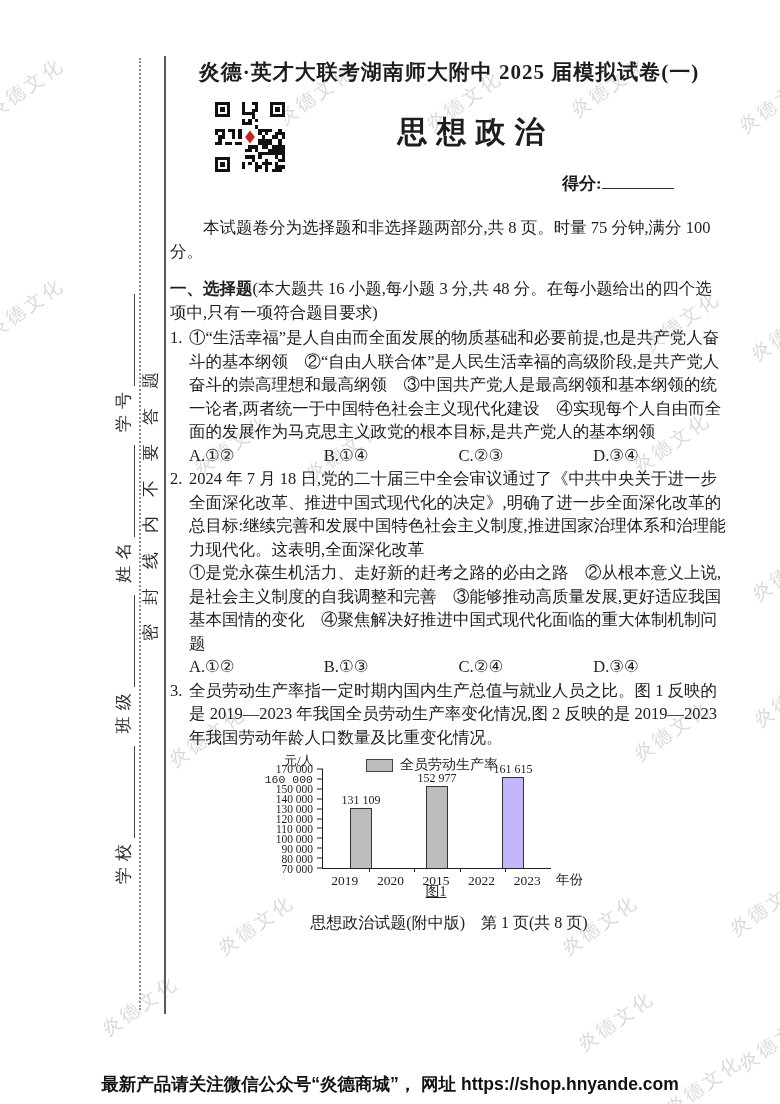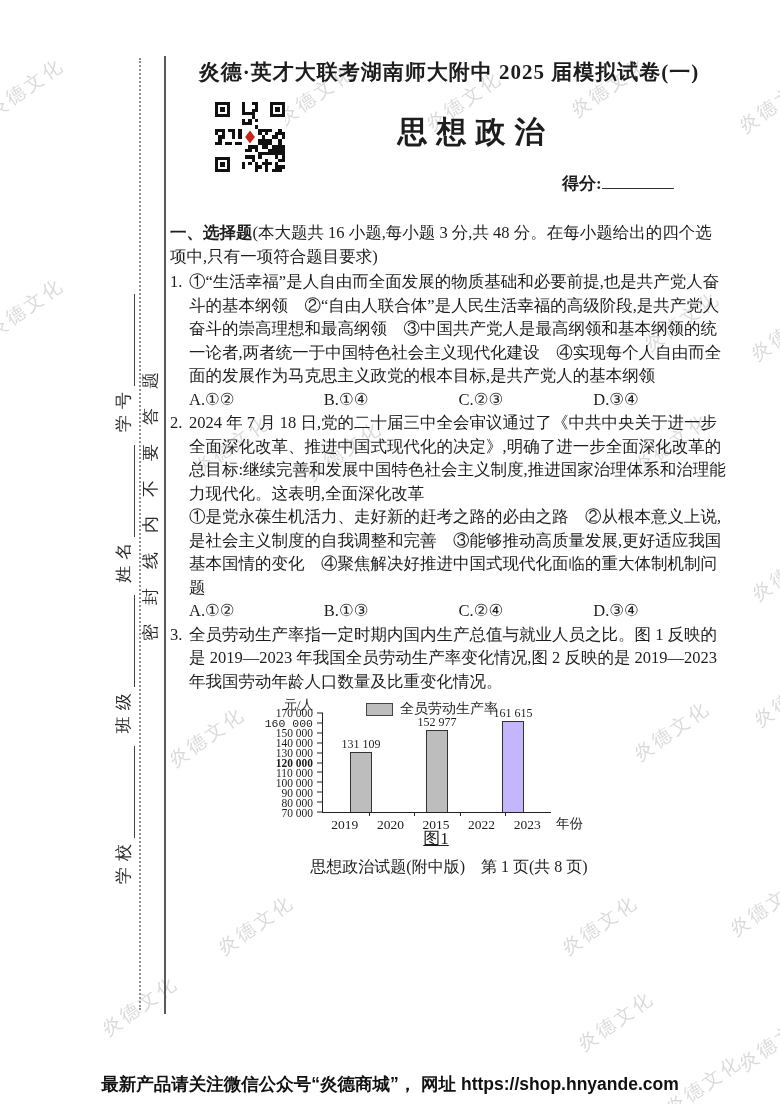--- a/index.html
+++ b/index.html
@@ -54,21 +54,21 @@
   .ymark{position:absolute;left:-6px;width:6px;border-top:1px solid #222;transform:translateY(50%);}
   .xmark{position:absolute;top:100%;height:4px;border-left:1px solid #222;}
   #bars{display:flex;height:100%;align-items:flex-end;}
   .slot{flex:1;display:flex;justify-content:center;align-items:flex-end;height:100%;position:relative;}
   .bar{width:22px;background:#bdbdbd;border:1px solid #333;border-bottom:none;position:relative;box-sizing:border-box;}
   .bar-label{position:absolute;bottom:100%;margin-bottom:1px;left:50%;transform:translateX(-50%);
       font-size:12px;white-space:nowrap;}
   #xticks{position:absolute;left:152px;width:228px;bottom:14px;display:flex;}
   .xtick{flex:1;text-align:center;font-size:13.5px;}
   .xlabel{position:absolute;left:386px;bottom:14px;font-size:13.5px;}
-  .fig-caption{position:absolute;left:152px;width:228px;top:130px;text-align:center;font-size:17px;text-decoration:underline;}
+  .fig-caption{position:absolute;left:152px;width:228px;top:130px;text-align:center;font-size:14px;text-decoration:underline;}
   .page-footer{margin-top:10px;text-align:center;font-size:16px;}
   .ad-footer{position:absolute;left:0;right:0;top:1072px;text-align:center;z-index:2;
       font-family:"Liberation Sans","DejaVu Sans",sans-serif;font-weight:bold;font-size:17.5px;color:#111;}
 </style>
 </head>
 <body>
 
 <div class="page">
 
   <div id="wm-layer">
@@ -250,20 +250,21 @@
           <div class="qr-logo">
             <i></i>
           </div>
         </div>
       <div class="subject-title">思想政治</div>
       <div class="score-line">
         <span>得分:</span><span class="score-blank"></span>
       </div>
     </div>
 
+    <p class="intro">本试题卷分为选择题和非选择题两部分,共 8 页。时量 75 分钟,满分 100 分。</p>
 
 
     <p class="instructions"><b>一、选择题</b><span>(本大题共 16 小题,每小题 3 分,共 48 分。在每小题给出的四个选项中,只有一项符合题目要求)</span></p>
 
     <div id="questions">
         <div class="q">
           <span class="qnum">1.</span>
           <div class="qbody">
             <div class="items">①“生活幸福”是人自由而全面发展的物质基础和必要前提,也是共产党人奋斗的基本纲领　②“自由人联合体”是人民生活幸福的高级阶段,是共产党人奋斗的崇高理想和最高纲领　③中国共产党人是最高纲领和基本纲领的统一论者,两者统一于中国特色社会主义现代化建设　④实现每个人自由而全面的发展作为马克思主义政党的根本目标,是共产党人的基本纲领</div>
             <div class="choices">
@@ -300,21 +301,21 @@
       <div class="legend">
         <span class="swatch"></span>
         <span>全员劳动生产率</span>
       </div>
       <div id="yticks">
           <div class="ytick" style="bottom: 0%;">70 000</div>
           <div class="ytick" style="bottom: 10%;">80 000</div>
           <div class="ytick" style="bottom: 20%;">90 000</div>
           <div class="ytick" style="bottom: 30%;">100 000</div>
           <div class="ytick" style="bottom: 40%;">110 000</div>
-          <div class="ytick" style="bottom: 50%; font-weight: bold;">120 000</div>
+          <div class="ytick" style="bottom: 50%;">120 000</div>
           <div class="ytick" style="bottom: 60%;">130 000</div>
           <div class="ytick" style="bottom: 70%;">140 000</div>
           <div class="ytick" style="bottom: 80%;">150 000</div>
           <div class="ytick" style="bottom: 90%; font-family: Liberation Mono, monospace;">160 000</div>
           <div class="ytick" style="bottom: 100%;">170 000</div>
         </div>
       <div id="plot">
         <div id="bars">
             <div class="slot">
               <div class="bar" style="height: 61.109%; background: rgb(189, 189, 189);">

